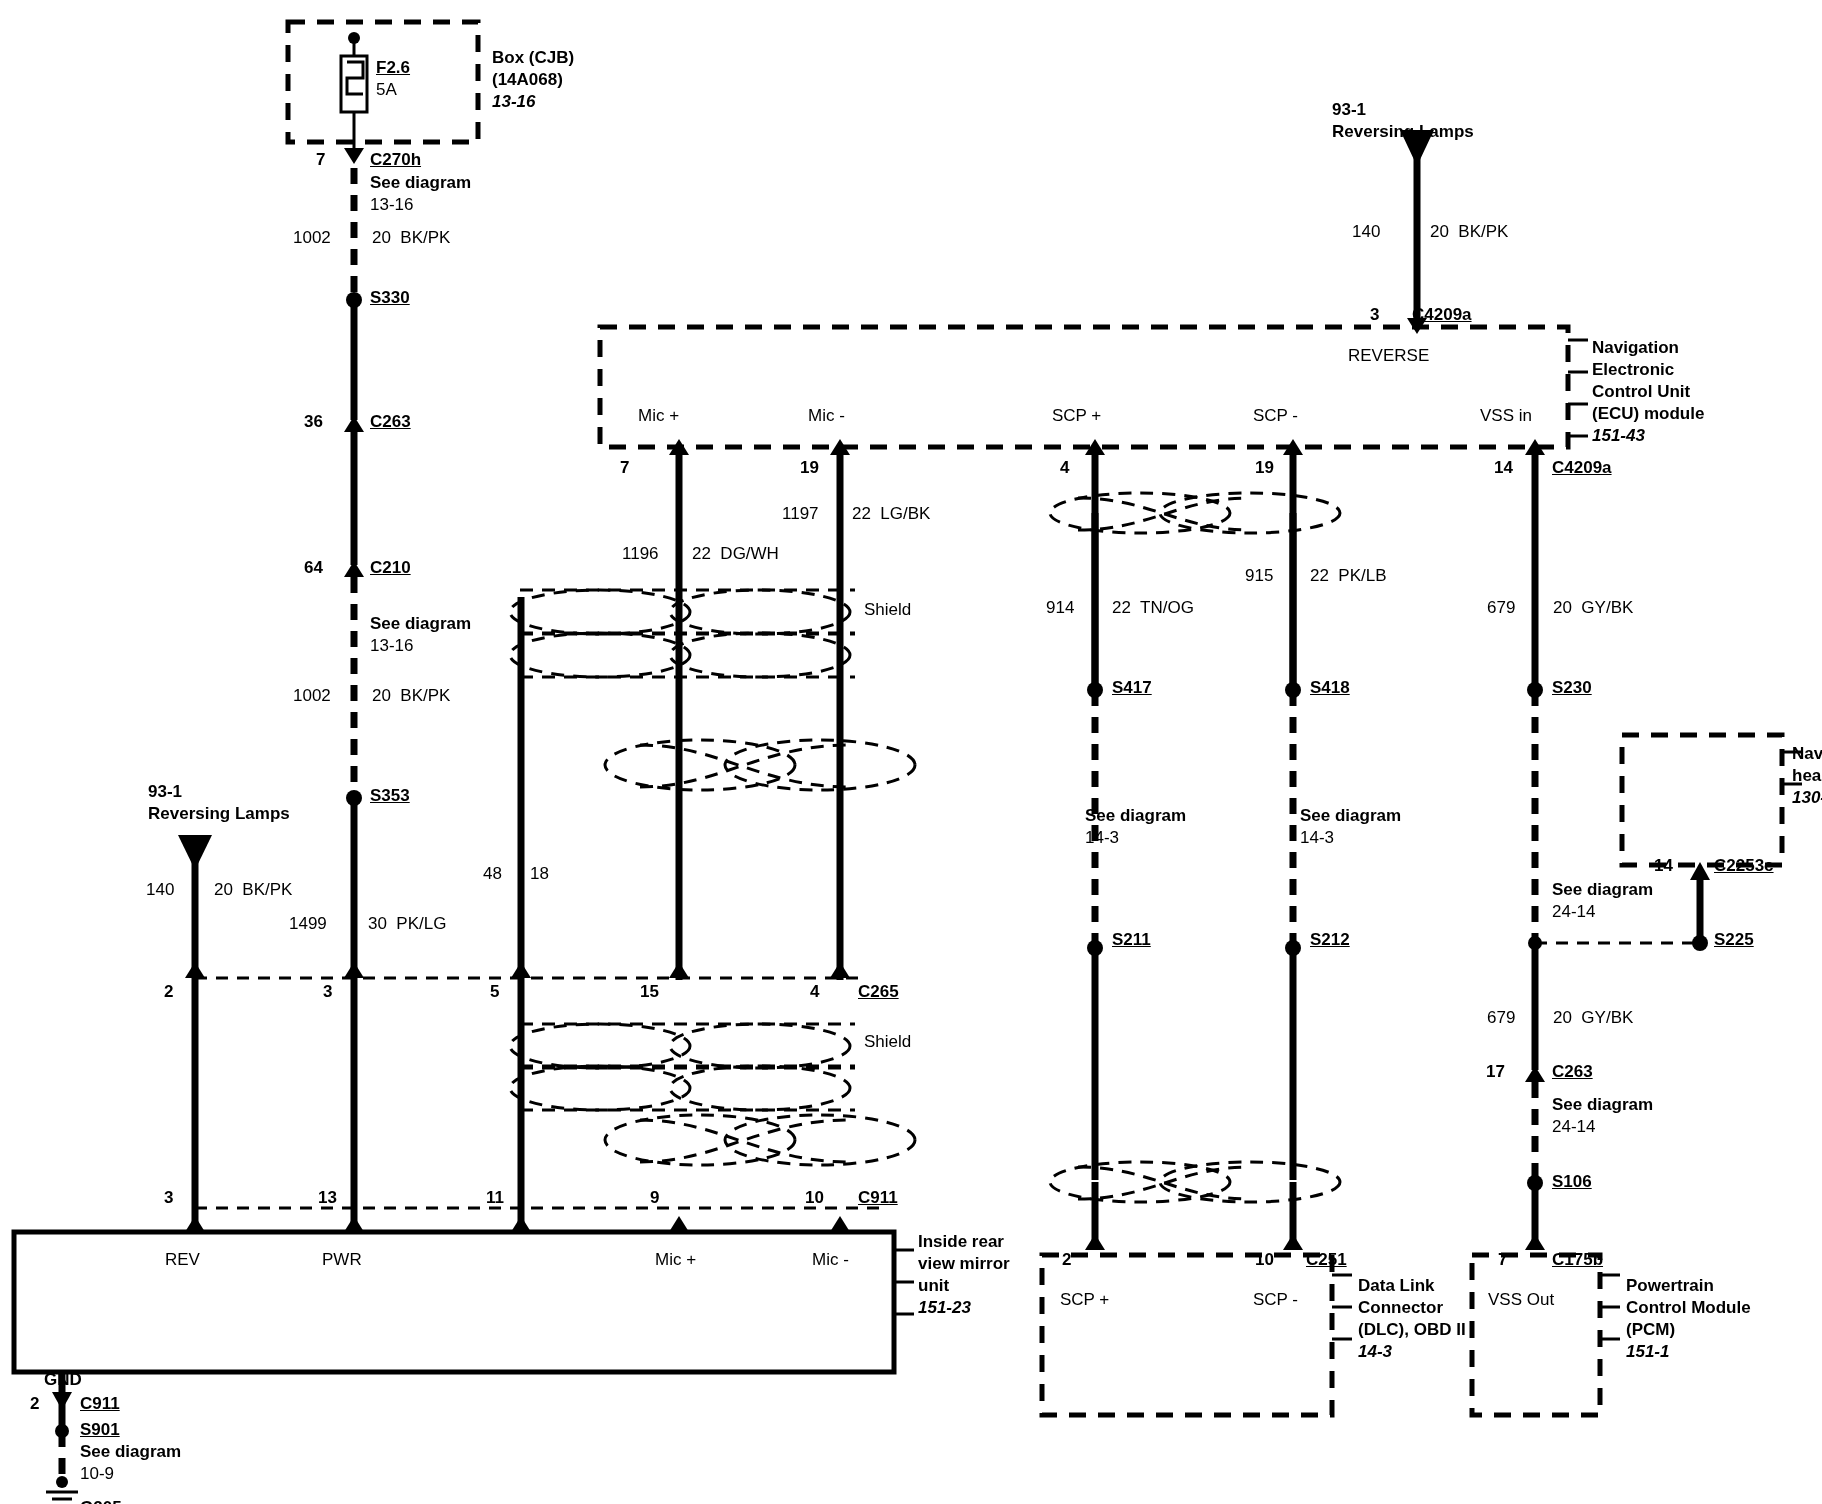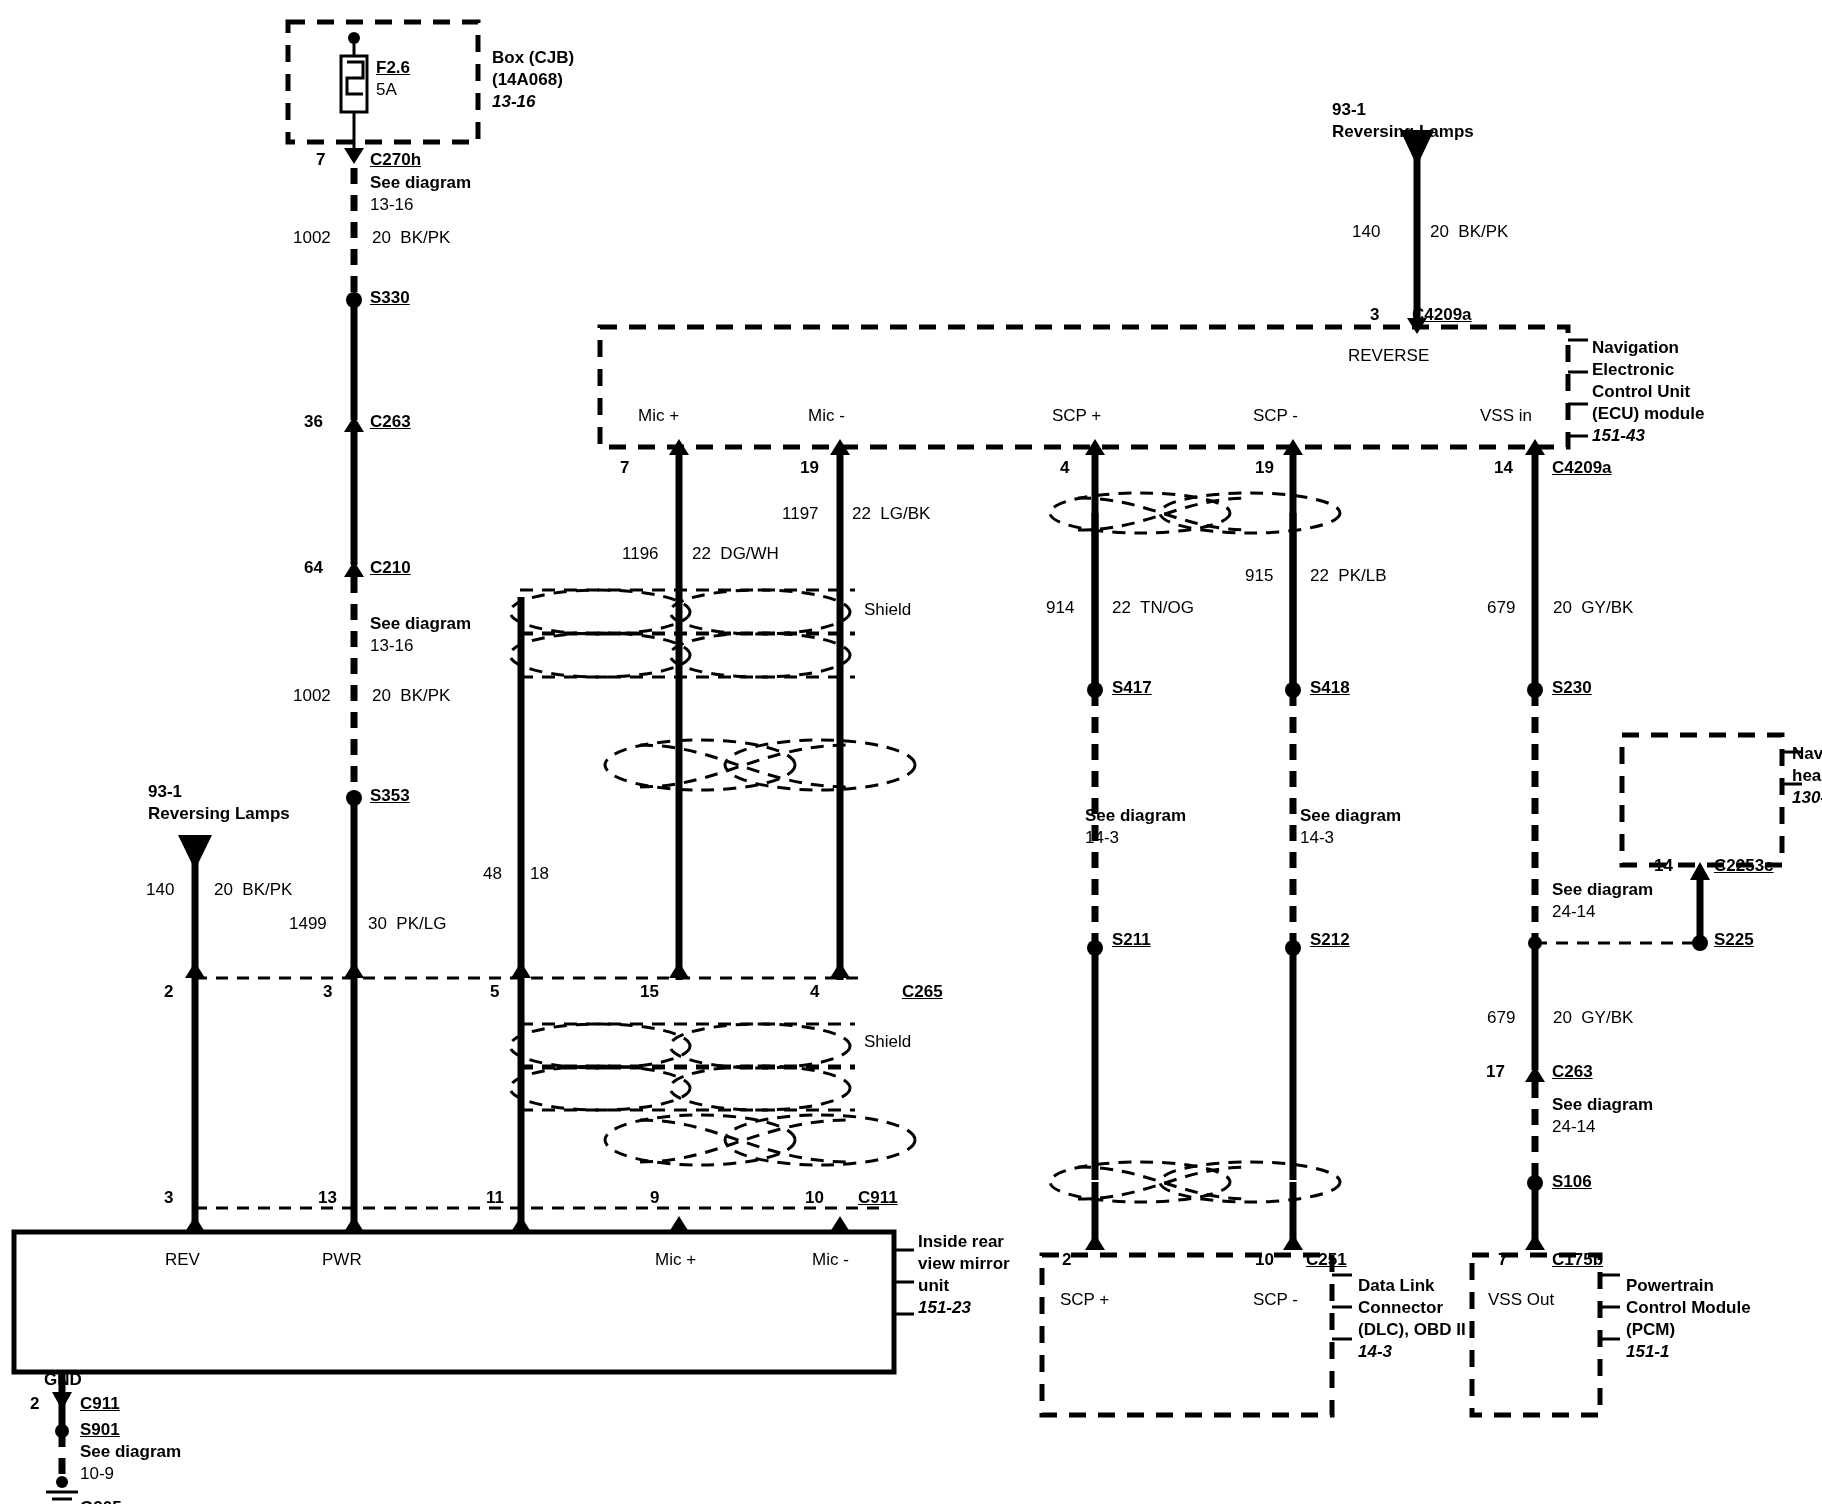--- a/index.html
+++ b/index.html
@@ -304,21 +304,21 @@
 <div class="lbl u" style="left:1552px;top:1172px;">S106</div>
 
 <div class="lbl" style="left:483px;top:864px;">48</div>
 <div class="lbl" style="left:530px;top:864px;">18</div>
 
 <div class="lbl b" style="left:164px;top:982px;">2</div>
 <div class="lbl b" style="left:323px;top:982px;">3</div>
 <div class="lbl b" style="left:490px;top:982px;">5</div>
 <div class="lbl b" style="left:640px;top:982px;">15</div>
 <div class="lbl b" style="left:810px;top:982px;">4</div>
-<div class="lbl u" style="left:858px;top:982px;margin-left:44px;">C265</div>
+<div class="lbl u" style="left:858px;top:982px;">C265</div>
 
 <div class="lbl b" style="left:164px;top:1188px;">3</div>
 <div class="lbl b" style="left:318px;top:1188px;">13</div>
 <div class="lbl b" style="left:486px;top:1188px;">11</div>
 <div class="lbl b" style="left:650px;top:1188px;">9</div>
 <div class="lbl b" style="left:805px;top:1188px;">10</div>
 <div class="lbl u" style="left:858px;top:1188px;">C911</div>
 
 <div class="lbl" style="left:165px;top:1250px;">REV</div>
 <div class="lbl" style="left:322px;top:1250px;">PWR</div>

